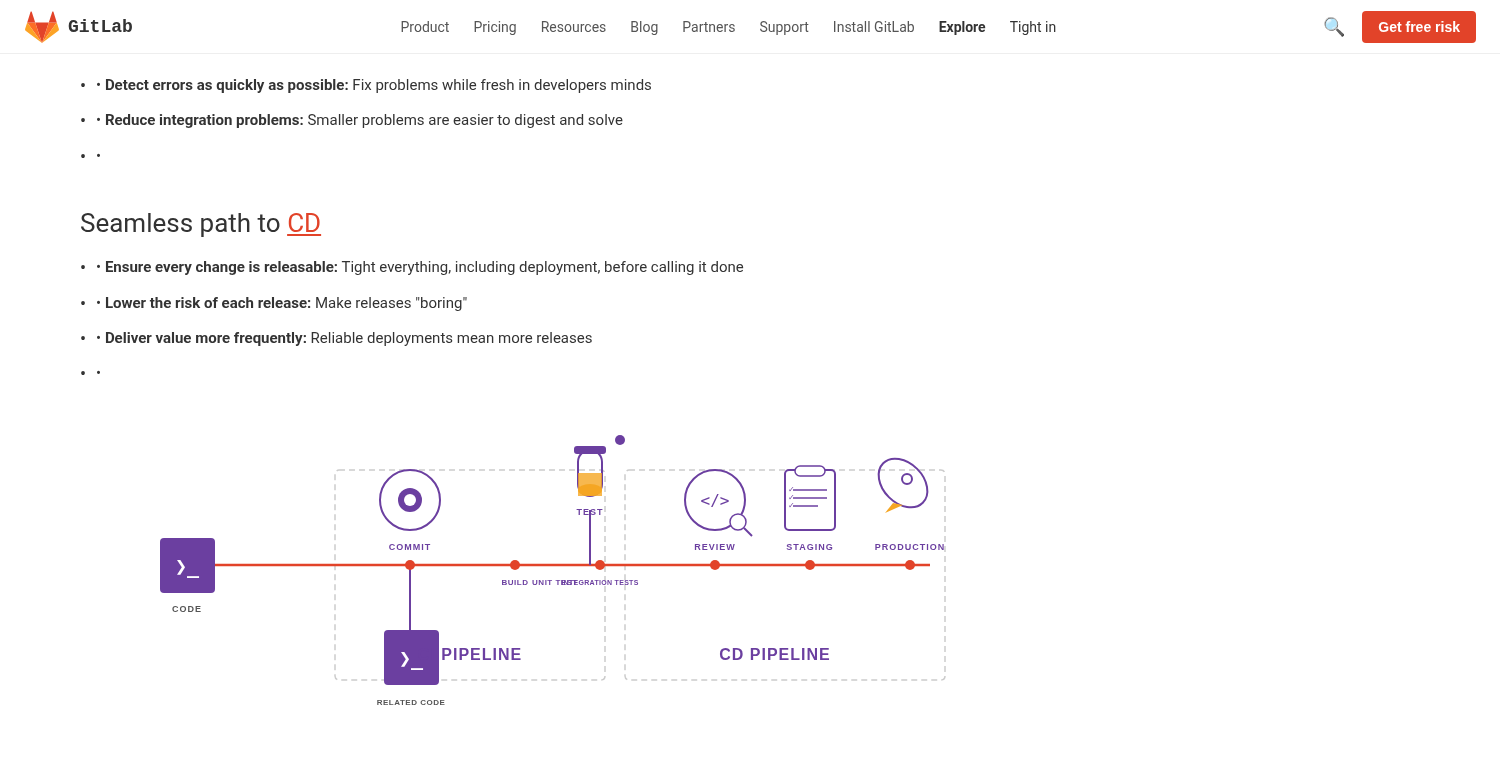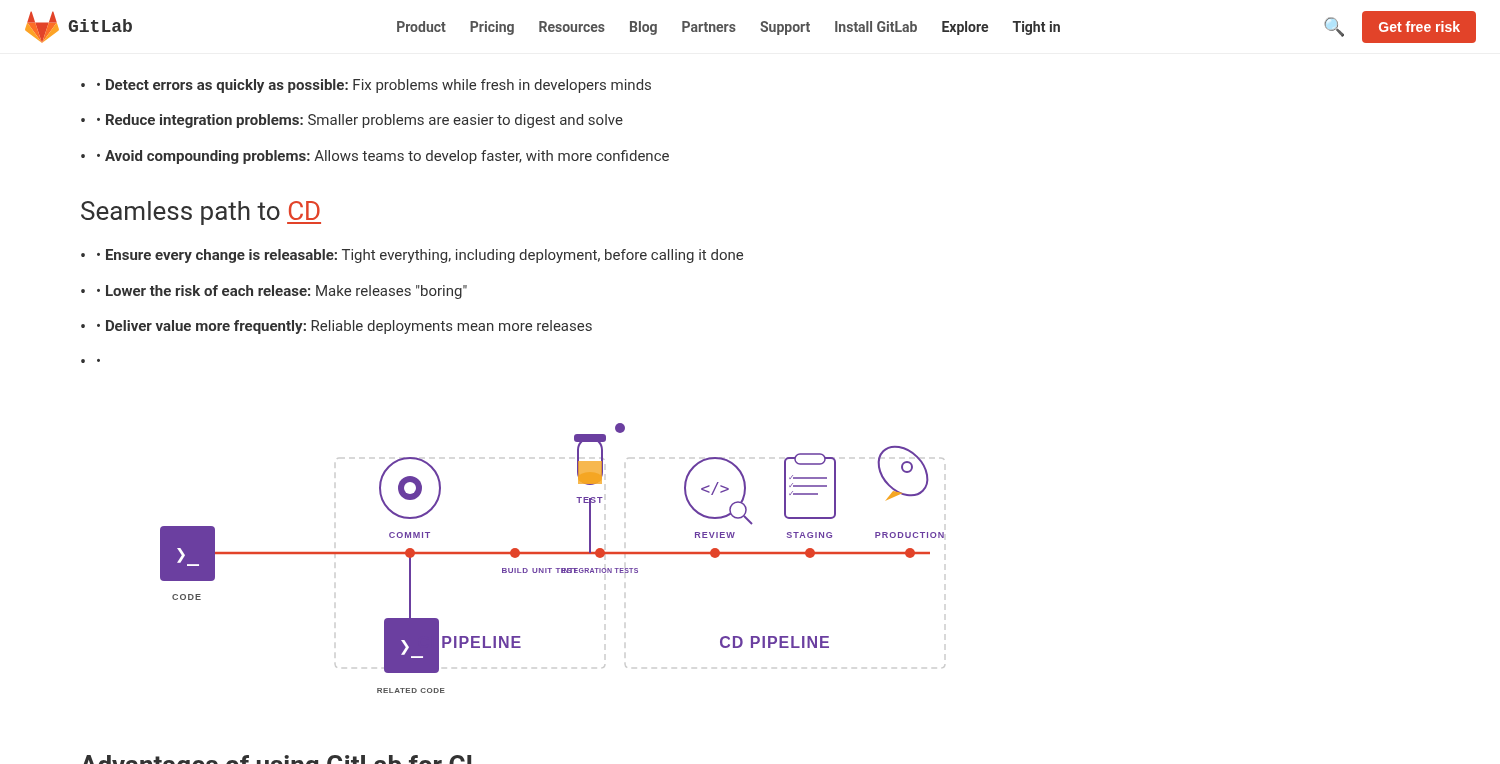--- a/index.html
+++ b/index.html
@@ -8,41 +8,41 @@
     
     nav {
       position: fixed; top: 0; left: 0; right: 0; height: 54px;
       background: #fff; border-bottom: 1px solid #eee;
       display: flex; align-items: center; justify-content: space-between;
       padding: 0 24px; z-index: 100;
     }
     .nav-logo { display: flex; align-items: center; gap: 8px; text-decoration: none; }
     .nav-logo-text { font-size: 18px; font-weight: 600; color: #333; font-family: Liberation Mono, monospace; }
     .nav-links { display: flex; align-items: center; gap: 24px; }
-    .nav-links a { text-decoration: none; color: #555; font-size: 14px; font-weight: bold; }
+    .nav-links a { text-decoration: none; color: #555; font-size: 14px; }
     .nav-links a.explore { font-weight: 700; color: #333; }
     .nav-links a.signin { color: #333; }
     .nav-right { display: flex; align-items: center; gap: 16px; }
     .nav-search { font-size: 18px; cursor: pointer; color: #555; }
     .btn-trial {
       background: #e24329; color: #fff; border: none; border-radius: 4px;
       padding: 8px 16px; font-size: 14px; font-weight: 600; cursor: pointer;
     }
 
     
     .main-content { margin-top: 54px; padding: 20px 80px 40px 80px; max-width: 1100px; }
 
     
     .bullet-list { list-style: none; padding: 0; margin: 0 0 8px 0; }
     .bullet-list li { display: flex; align-items: flex-start; margin-bottom: 12px; font-size: 15px; line-height: 1.5; }
     .bullet-list li::before { content: "•"; margin-right: 10px; font-size: 18px; flex-shrink: 0; line-height: 1.3; }
     .bullet-list li strong { font-weight: 700; margin-top: 9px; }
 
     
-    .section-heading { font-size: 26px; font-weight: 400; margin: 28px 0 18px 0; color: #333; }
+    .section-heading { font-size: 26px; font-weight: 400; margin: 40px 0 18px 0; color: #333; }
     .section-heading .cd-link { color: #e24329; font-weight: 400; }
 
     
     .diagram-container {
       margin: 24px 0 32px 0;
       display: flex; justify-content: center;
     }
 
     
     .advantages-heading { font-size: 26px; font-weight: 700; margin: 8px 0 16px 0; color: #333; }
@@ -91,21 +91,20 @@
     <li>
       <span>•&nbsp;</span>
         <span><strong>Detect errors as quickly as possible:</strong><span> Fix problems while fresh in developers minds</span></span>
     </li>
     <li>
       <span>•&nbsp;</span>
         <span><strong>Reduce integration problems:</strong><span> Smaller problems are easier to digest and solve</span></span>
     </li>
     <li>
       <span>•&nbsp;</span>
-        <span><strong>Avoid compounding problems:</strong><span> Allows teams to develop faster, with more confidence</span></span>
     </li>
   </ul>
 
   <h2 class="section-heading">
     <span>Seamless path to </span><a href="#" class="cd-link">CD</a>
   </h2>
 
   <ul class="bullet-list">
     <li>
       <span>•&nbsp;</span>

